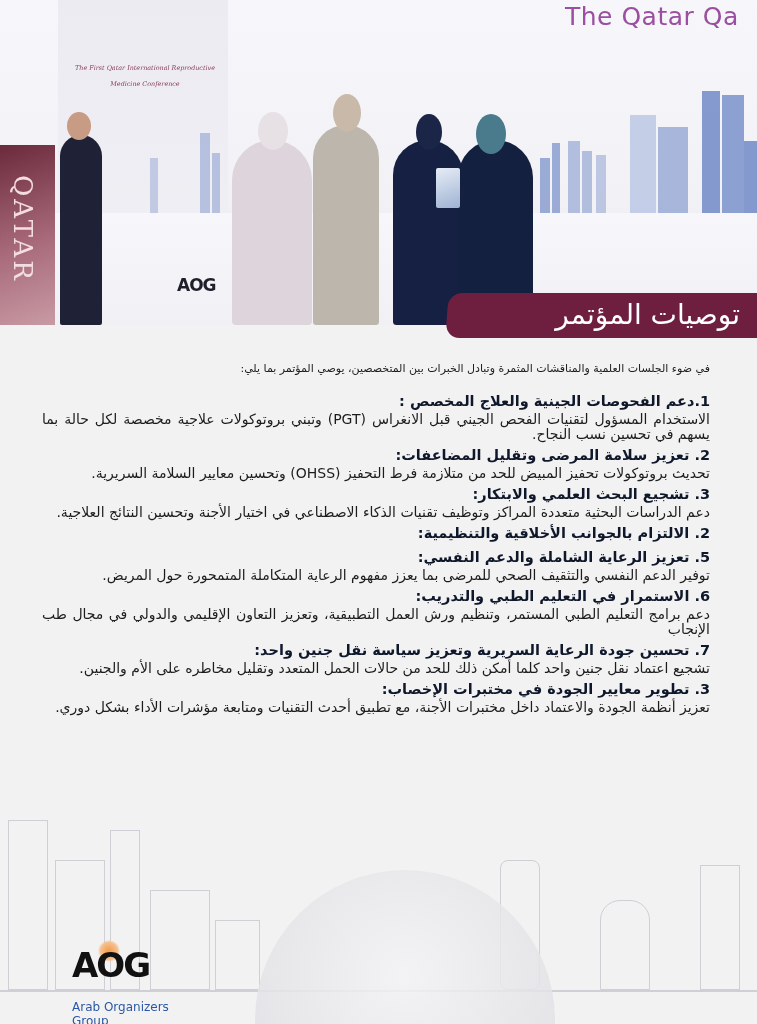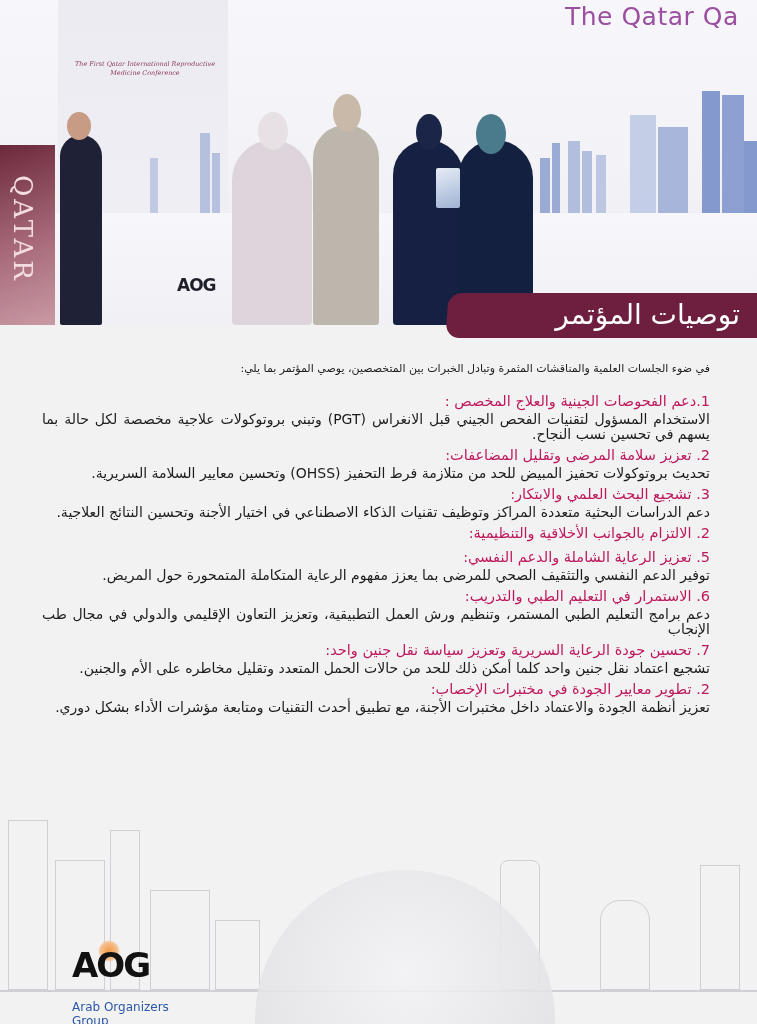--- a/index.html
+++ b/index.html
@@ -20,21 +20,21 @@
     font-family: "DejaVu Sans", sans-serif;
     font-size: 25px; color: #9a4fa0; white-space: nowrap; letter-spacing: 0.5px;
   }
   .banner {
     position: absolute; left: 58px; top: 0; width: 170px; height: 325px;
     background: linear-gradient(180deg, #ecebf2 0%, #f1f0f5 100%);
   }
   .banner-text {
     position: absolute; left: 70px; top: 60px; width: 150px;
     font-family: "DejaVu Serif", serif; font-style: italic;
-    font-size: 6.4px; line-height: 9px; color: #8a3a5a; text-align: center;
+    font-size: 6.4px; line-height: 16px; color: #8a3a5a; text-align: center;
   }
   .podium {
     position: absolute; left: 0; top: 145px; width: 55px; height: 180px;
     background: linear-gradient(160deg, #6b2a3c 0%, #a86a7a 55%, #c89aa4 100%);
   }
   .podium-label {
     position: absolute; left: 8px; top: 175px; font-family: "DejaVu Serif", serif;
     font-size: 26px; color: #f3dde2; writing-mode: vertical-rl; letter-spacing: 3px;
   }
   .skyline { position: absolute; bottom: 112px; }
@@ -66,21 +66,21 @@
   }
   
   .content {
     position: absolute; left: 42px; top: 358px; width: 668px;
     direction: rtl; text-align: justify;
     font-family: "DejaVu Sans", sans-serif; color: #1c1c1c;
     z-index: 3;
   }
   .intro { font-size: 11px; line-height: 22px; margin-bottom: 10px; }
   .rec { margin-bottom: 2px; }
-  .rec-title { font-size: 14.5px; font-weight: normal; color: #be185d; line-height: 22px; }
+  .rec-title { font-size: 14.5px; font-weight: bold; color: #0f172a; line-height: 22px; }
   .rec-body { font-size: 14px; line-height: 15px; }
   
   .footer-art {
     position: absolute; left: 0; top: 800px; width: 757px; height: 224px; z-index: 1;
   }
   .outline { position: absolute; border: 1.5px solid #cfcfd6; background: transparent; }
   .sphere {
     position: absolute; left: 255px; top: 870px; width: 300px; height: 300px;
     border-radius: 50%; background: radial-gradient(circle at 50% 35%, #f3f3f5, #d9d9de);
     z-index: 2; opacity: 0.85;
@@ -187,21 +187,21 @@
   </div>
   <div class="rec">
     <div class="rec-title">6. الاستمرار في التعليم الطبي والتدريب:</div>
     <div class="rec-body">دعم برامج التعليم الطبي المستمر، وتنظيم ورش العمل التطبيقية، وتعزيز التعاون الإقليمي والدولي في مجال طب الإنجاب</div>
   </div>
   <div class="rec">
     <div class="rec-title">7. تحسين جودة الرعاية السريرية وتعزيز سياسة نقل جنين واحد:</div>
     <div class="rec-body">تشجيع اعتماد نقل جنين واحد كلما أمكن ذلك للحد من حالات الحمل المتعدد وتقليل مخاطره على الأم والجنين.</div>
   </div>
   <div class="rec">
-    <div class="rec-title">2. تطوير معايير الجودة في مختبرات الإخصاب:</div>
+    <div class="rec-title">3. تطوير معايير الجودة في مختبرات الإخصاب:</div>
     <div class="rec-body">تعزيز أنظمة الجودة والاعتماد داخل مختبرات الأجنة، مع تطبيق أحدث التقنيات ومتابعة مؤشرات الأداء بشكل دوري.</div>
   </div>
 </div>
 
 <div class="logo">
   <div class="logo-mark">
     <span class="logo-sun"></span>
     <span style="position:relative;">AOG</span>
   </div>
   <div class="logo-name">Arab Organizers Group</div>

